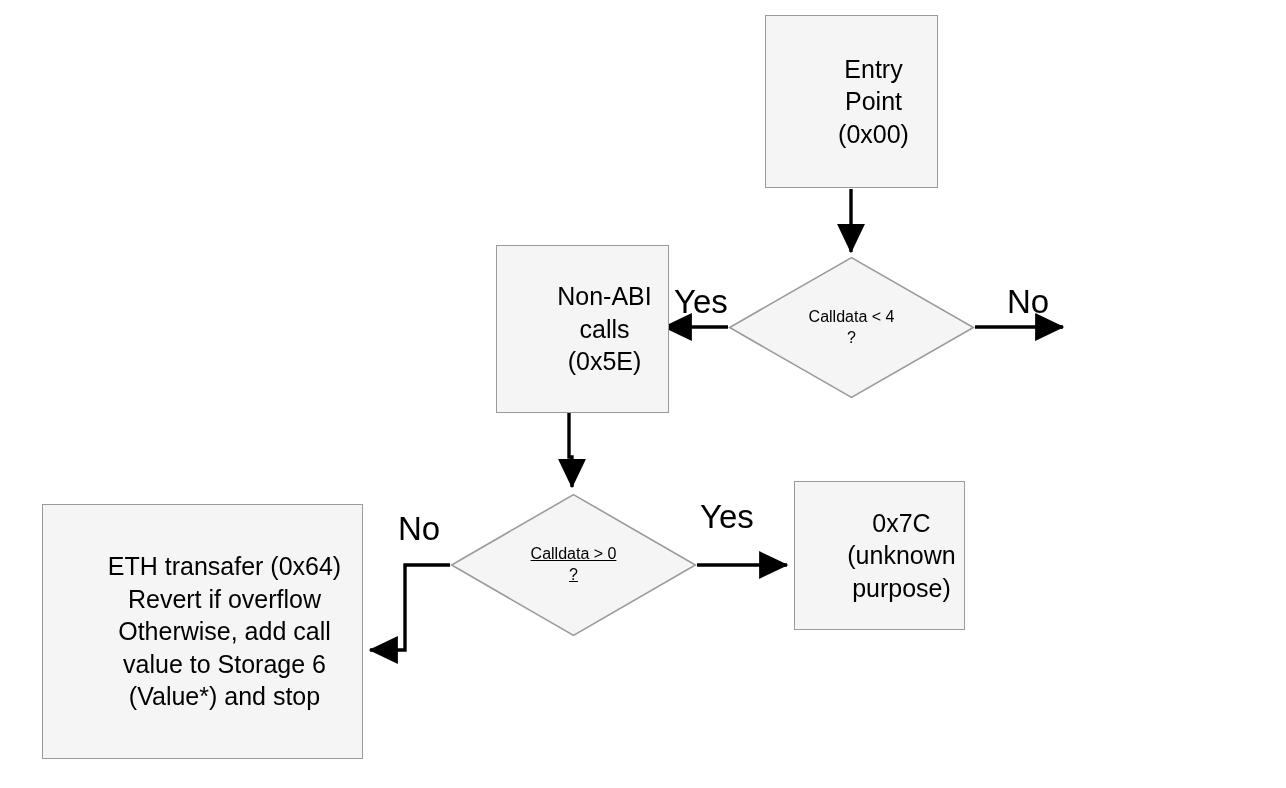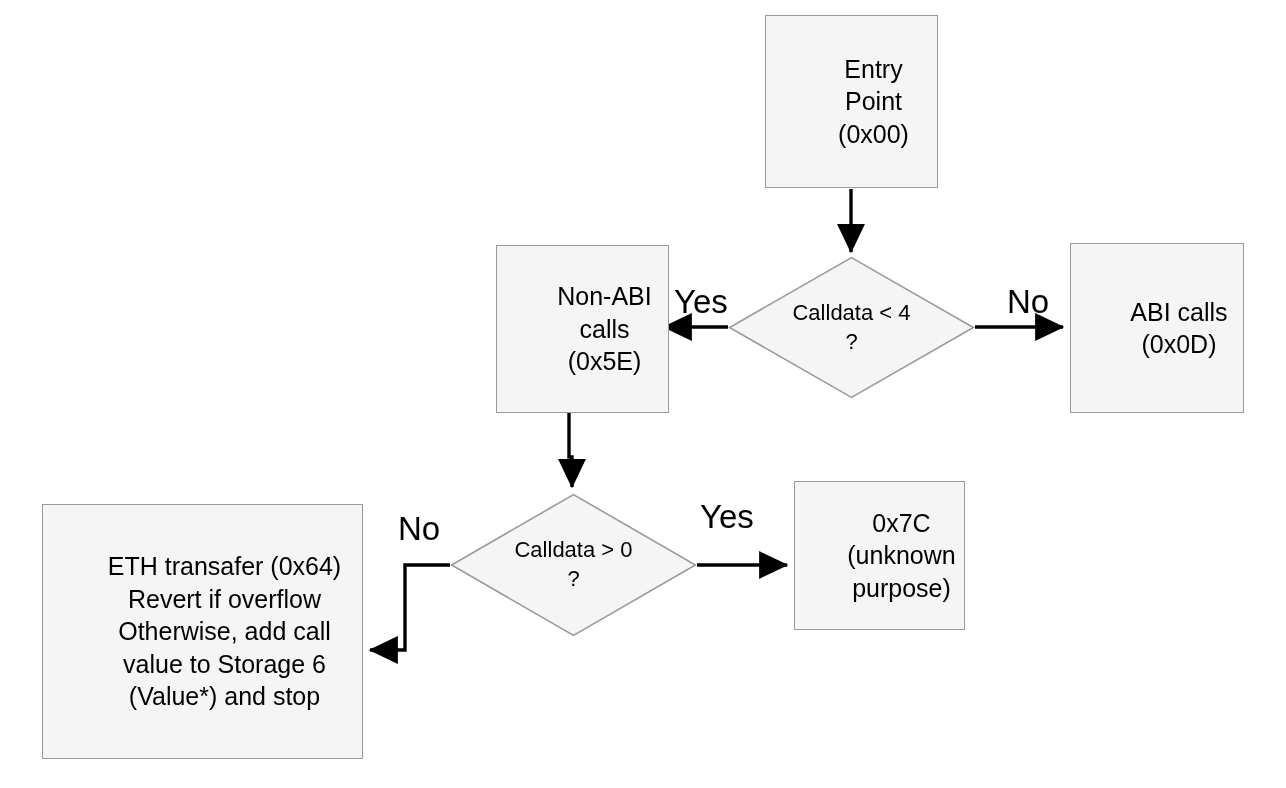--- a/index.html
+++ b/index.html
@@ -51,21 +51,21 @@
     position: absolute;
     left: 0;
     top: 0;
     width: 100%;
     height: 100%;
   }
   .diamond-label {
     position: relative;
     z-index: 2;
     text-align: center;
-    font-size: 22px;
+    font-size: 16px;
     color: #000000;
     line-height: 1.30;
     white-space: pre-line;
   }
   .edge-label {
     position: absolute;
     font-size: 33px;
     color: #000000;
     white-space: nowrap;
   }
@@ -122,24 +122,22 @@
       <polygon points="123.5,1.6 245.4,71.5 123.5,141.4 1.6,71.5" fill="#f5f5f5" stroke="#9a9a9a" stroke-width="1.6"></polygon>
     </svg>
     <div class="diamond-label">Calldata &lt; 4
 ?</div>
   </div>
 
   <div class="node box" style="left:484px; top:245px; width:173px; height:168px;margin-left:12px;">Non-ABI
 calls
 (0x5E)</div>
 
-  <div class="node box" style="left:1070px; top:243px; width:174px; height:170px;">ABI calls
-(0x0D)</div>
 
-  <div class="diamond-wrap" style="left:450px; top:493px; width:247px; height:144px;">
+  <div class="diamond-wrap" style="left:450px; top:493px; width:247px; height:144px;text-decoration:underline;">
     <svg class="diamond-shape" viewBox="0 0 247 144" preserveAspectRatio="none">
       <polygon points="123.5,1.6 245.4,72 123.5,142.4 1.6,72" fill="#f5f5f5" stroke="#9a9a9a" stroke-width="1.6"></polygon>
     </svg>
     <div class="diamond-label">Calldata &gt; 0
 ?</div>
   </div>
 
   <div class="node box" style="left:794px; top:481px; width:171px; height:149px;">0x7C
 (unknown
 purpose)</div>

